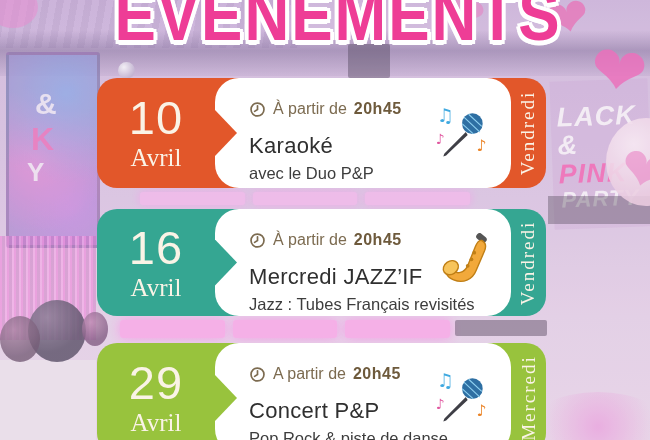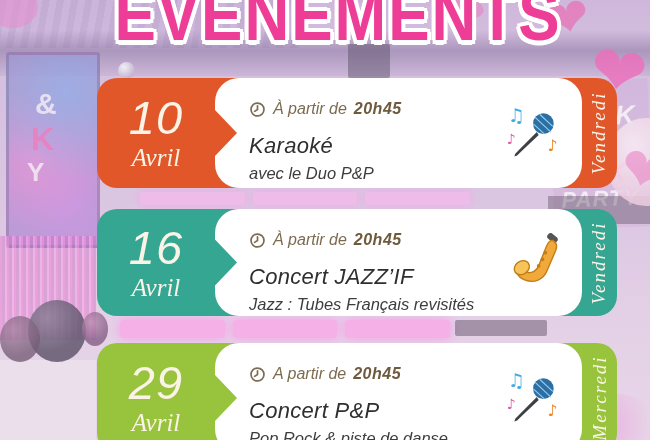--- a/index.html
+++ b/index.html
@@ -63,21 +63,21 @@
   .blob-tl{position:absolute;left:-12px;top:-14px;width:50px;height:42px;border-radius:50%;background:rgba(228,122,200,.55);}
   .wash{position:absolute;inset:0;background:rgba(255,255,255,.15);}
   
   .title{
     position:absolute;top:-27px;left:338px;margin:0;z-index:5;white-space:nowrap;
     transform:translateX(-50%) scaleY(1.18);transform-origin:center top;
     font-size:62px;font-weight:700;letter-spacing:2px;color:#ee3d96;
     text-shadow:4px 0 0 #fff,-4px 0 0 #fff,0 4px 0 #fff,0 -4px 0 #fff,
                 3px 3px 0 #fff,-3px 3px 0 #fff,3px -3px 0 #fff,-3px -3px 0 #fff;}
   
-  .card{position:absolute;left:97px;width:520px;background:var(--accent,#888);border-radius:20px;z-index:4;font-style:italic;}
+  .card{position:absolute;left:97px;width:449px;background:var(--accent,#888);border-radius:20px;z-index:4;}
   .card-1{top:78px;height:110px;}
   .card-2{top:209px;height:107px;}
   .card-3{top:343px;height:110px;}
   .date-col{position:absolute;left:0;top:0;bottom:0;width:118px;display:flex;flex-direction:column;
     align-items:center;justify-content:center;color:#faf3e6;}
   .day{font-size:47px;line-height:1;letter-spacing:1px;}
   .month{font-family:"Liberation Serif", serif;font-size:25px;margin-top:3px;}
   .inner{position:absolute;left:118px;right:35px;top:0;bottom:0;background:#ffffff;border-radius:24px;
     padding:22px 0 0 34px;box-sizing:border-box;}
   .notch{position:absolute;left:0;top:50%;transform:translateY(-50%);width:22px;height:46px;
@@ -180,21 +180,21 @@
     <div class="inner">
       <div class="notch"></div>
       <div class="time-row">
         <svg class="clock-icon" viewBox="0 0 20 20">
           <circle cx="10" cy="10" r="7.6" fill="none" stroke="#7c6b50" stroke-width="2"></circle>
           <path d="M10 5.6 V10 L6.6 12.2" fill="none" stroke="#7c6b50" stroke-width="2" stroke-linecap="round"></path>
         </svg>
         <span>À partir de</span>
         <span class="time-bold">20h45</span>
       </div>
-      <div class="event-title">Concert JAZZ’IF</div>
+      <div class="event-title">Mercredi JAZZ’IF</div>
       <div class="event-sub">Jazz : Tubes Français revisités</div>
       <svg class="event-icon" viewBox="0 0 64 64">
         <rect x="46" y="2" width="12" height="7" rx="3" fill="#555" transform="rotate(40 52 5)"></rect>
         <path d="M52 8 C56 10 57 14 55 19 L46 40 C42 50 32 54 22 50 C14 47 11 39 15 33 C18 29 24 29 26 33 C28 37 25 40 22 40 C25 44 33 43 37 35 L45 15 C47 10 49 7 52 8 Z" fill="#f2a93b" stroke="#c07f16" stroke-width="1.5"></path>
         <ellipse cx="19" cy="37" rx="8.5" ry="7" fill="#f7c45c" stroke="#c07f16" stroke-width="1.5" transform="rotate(-35 19 37)"></ellipse>
         <circle cx="44" cy="21" r="2" fill="#c07f16"></circle>
         <circle cx="41" cy="28" r="2" fill="#c07f16"></circle>
         <circle cx="37" cy="35" r="2" fill="#c07f16"></circle>
       </svg>
     </div>

